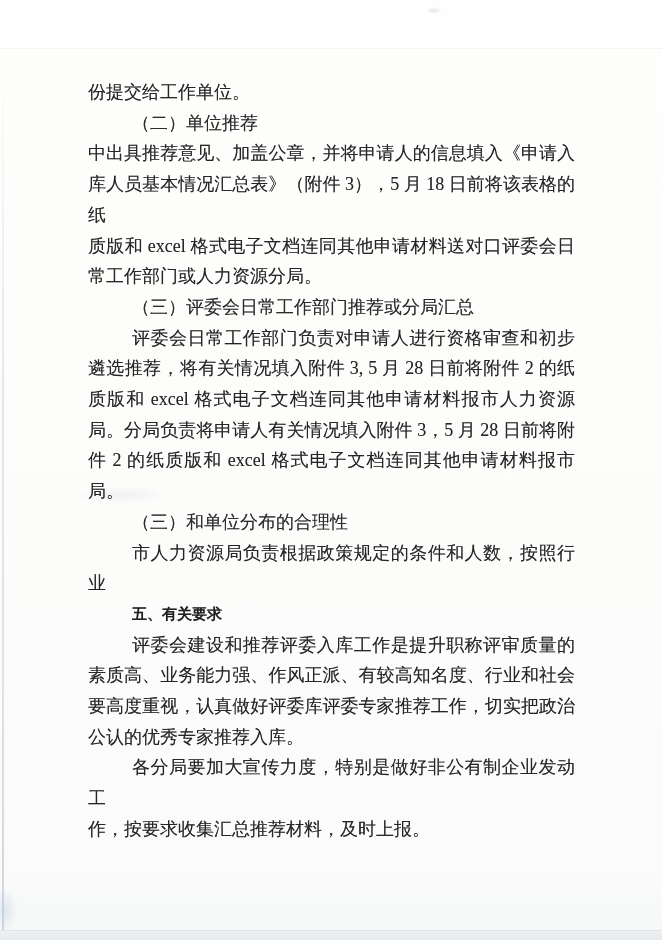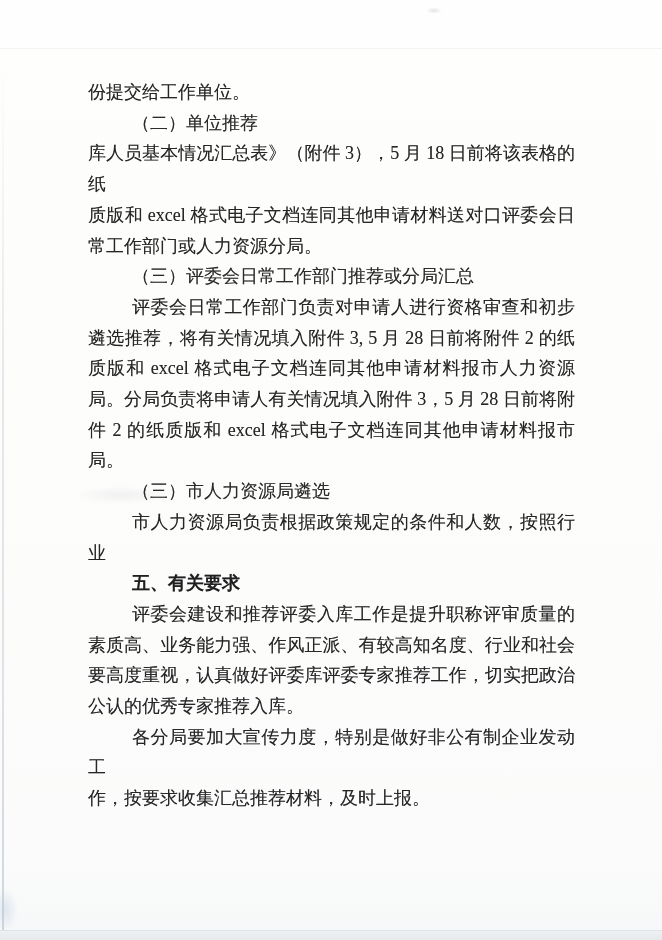--- a/index.html
+++ b/index.html
@@ -65,50 +65,51 @@
   }
   .line.last {
     text-align: left;
     text-align-last: left;
   }
   .line.ind { text-indent: 44px; }
   .line.kai { color: #2b2b2b; }
   .line.hei {
     font-family: "Liberation Sans", "DejaVu Sans", sans-serif;
     font-weight: 700;
-    font-size: 18px;
+    font-size: 15px;
     color: #1f1f1f;
   }
 </style>
 </head>
 <body>
 
 <div class="page">
 
   <div class="top-strip"></div>
   <div class="edge-left"></div>
   <div class="speck-top"></div>
   <div class="smudge-mid"></div>
   <div class="smudge-bl"></div>
   <div class="edge-bottom"></div>
 
   <div class="content">
     <div class="line last">份提交给工作单位。</div>
     <div class="line ind last kai">（二）单位推荐</div>
+    <div class="line">中出具推荐意见、加盖公章，并将申请人的信息填入《申请入</div>
     <div class="line">库人员基本情况汇总表》（附件 3），5 月 18 日前将该表格的纸</div>
     <div class="line">质版和 excel 格式电子文档连同其他申请材料送对口评委会日</div>
     <div class="line last">常工作部门或人力资源分局。</div>
     <div class="line ind last kai">（三）评委会日常工作部门推荐或分局汇总</div>
     <div class="line ind">评委会日常工作部门负责对申请人进行资格审查和初步</div>
     <div class="line">遴选推荐，将有关情况填入附件 3, 5 月 28 日前将附件 2 的纸</div>
     <div class="line">质版和 excel 格式电子文档连同其他申请材料报市人力资源</div>
     <div class="line">局。分局负责将申请人有关情况填入附件 3，5 月 28 日前将附</div>
     <div class="line">件 2 的纸质版和 excel 格式电子文档连同其他申请材料报市</div>
     <div class="line last">局。</div>
-    <div class="line ind last kai">（三）市人力资源局遴选</div>
+    <div class="line ind last kai">（三）和单位分布的合理性</div>
     <div class="line ind">市人力资源局负责根据政策规定的条件和人数，按照行业</div>
     <div class="line ind last hei">五、有关要求</div>
     <div class="line ind">评委会建设和推荐评委入库工作是提升职称评审质量的</div>
     <div class="line">素质高、业务能力强、作风正派、有较高知名度、行业和社会</div>
     <div class="line">要高度重视，认真做好评委库评委专家推荐工作，切实把政治</div>
     <div class="line last">公认的优秀专家推荐入库。</div>
     <div class="line ind">各分局要加大宣传力度，特别是做好非公有制企业发动工</div>
     <div class="line last">作，按要求收集汇总推荐材料，及时上报。</div>
 
   </div>

